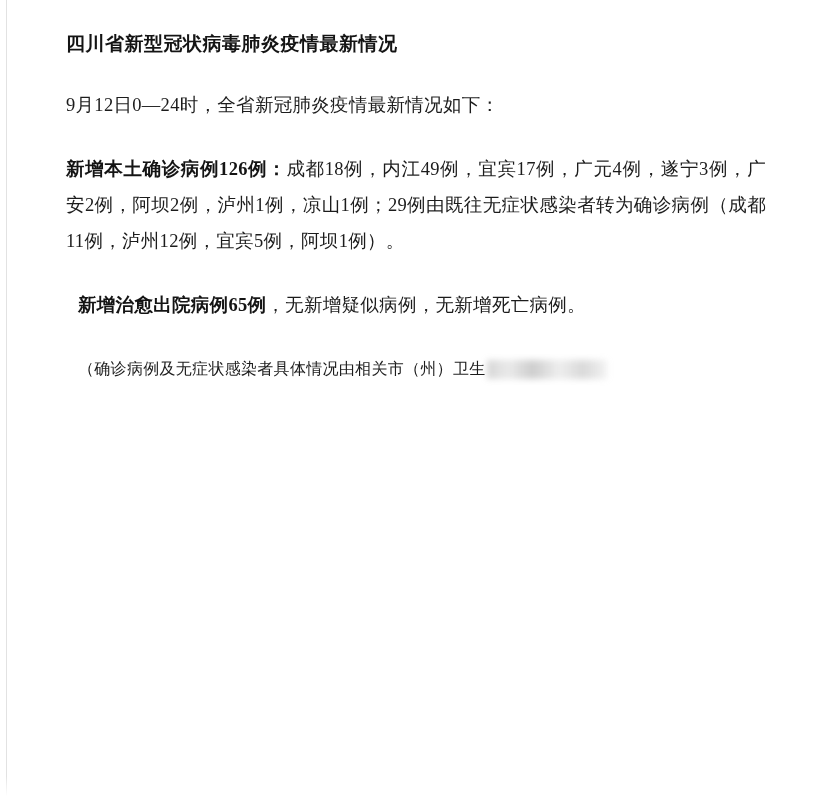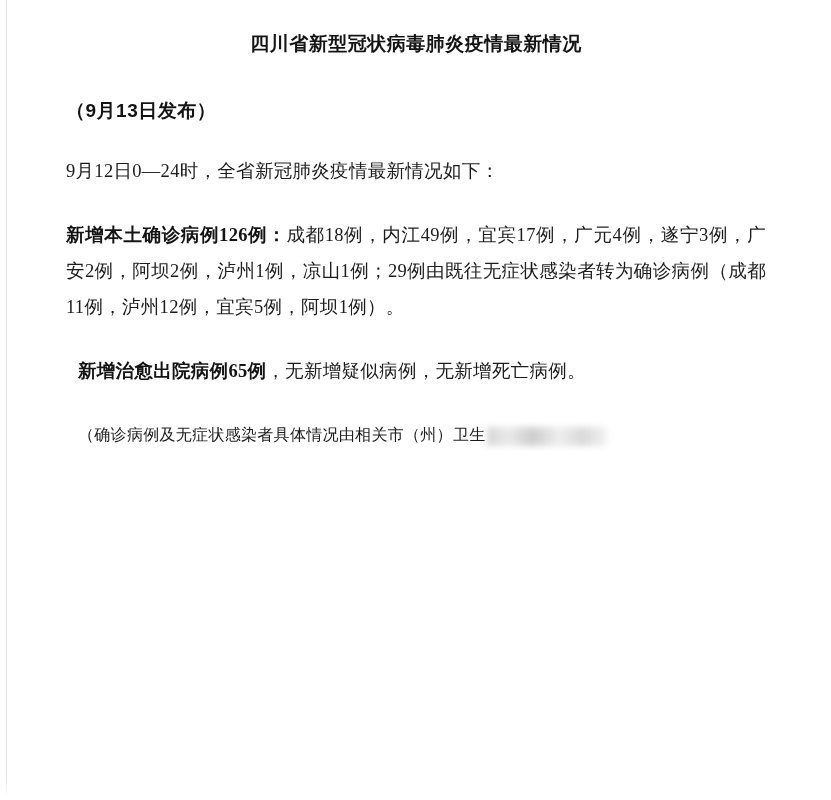--- a/index.html
+++ b/index.html
@@ -38,21 +38,20 @@
     top: 0;
     width: 700px;
   }
   .title {
     font-size: 19px;
     font-weight: bold;
     letter-spacing: 0.5px;
     color: #141414;
     margin: 30px 0 0 0;
     line-height: 1.5;
-    text-align: center;
   }
   .subtitle {
     font-size: 19px;
     font-weight: bold;
     letter-spacing: 0.5px;
     color: #141414;
     margin: 38px 0 0 0;
     line-height: 1.5;
   }
   .para {
@@ -113,21 +112,20 @@
 <body>
 
 <div id="page">
 
   <div id="left-rule"></div>
 
   <div id="content">
 
     <h1 class="title">四川省新型冠状病毒肺炎疫情最新情况</h1>
 
-    <h2 class="subtitle">（9月13日发布）</h2>
 
     <p class="para">9月12日0—24时，全省新冠肺炎疫情最新情况如下：</p>
 
     <p class="para">
       <span class="lead">新增本土确诊病例126例：</span><span>成都18例，内江49例，宜宾17例，广元4例，遂宁3例，广安2例，阿坝2例，泸州1例，凉山1例；29例由既往无症状感染者转为确诊病例（成都11例，泸州12例，宜宾5例，阿坝1例）。</span>
     </p>
 
 
 
 

